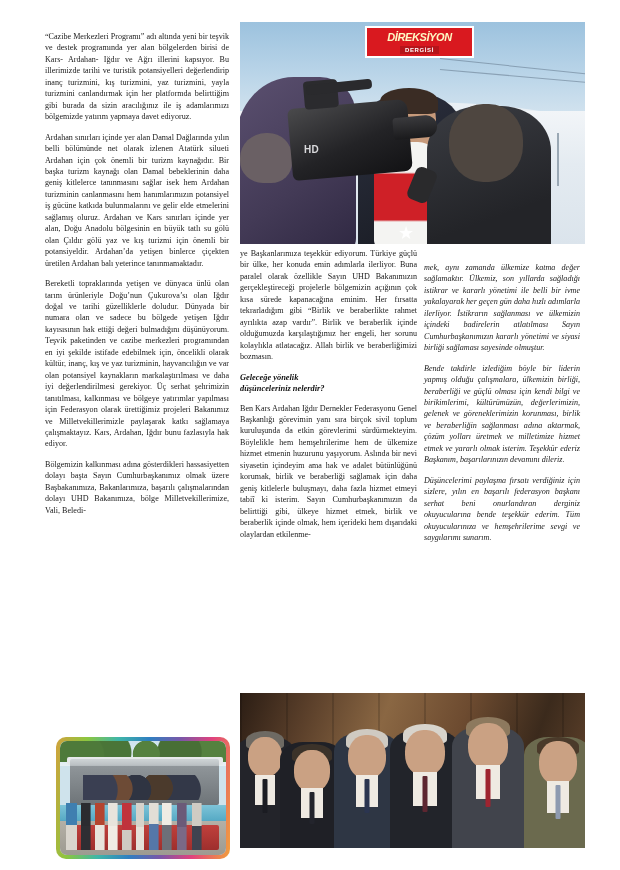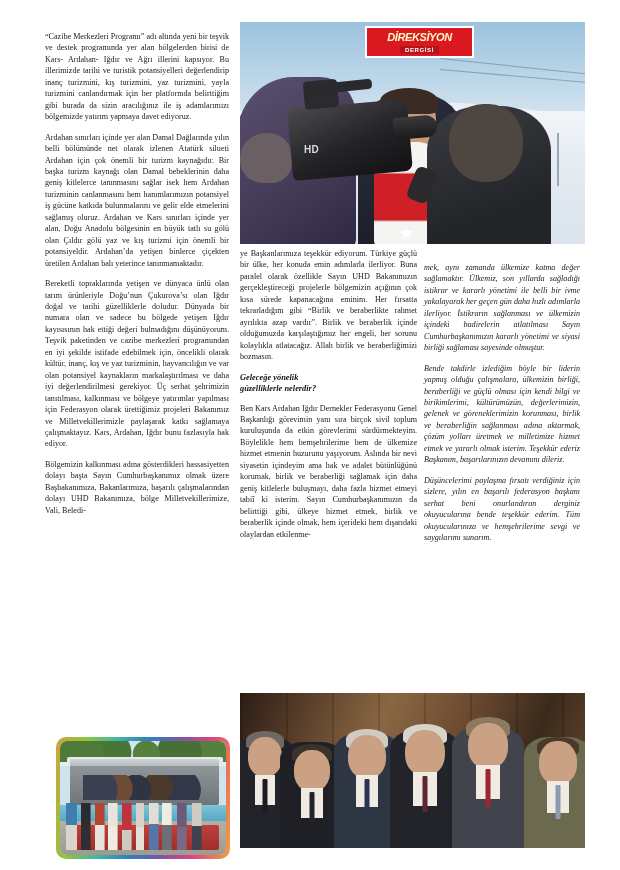--- a/index.html
+++ b/index.html
@@ -420,21 +420,21 @@
   <div class="col col1">
     <p>“Cazibe Merkezleri Programı”  adı altında yeni bir teşvik ve destek programında yer alan bölgelerden birisi de Kars- Ardahan- Iğdır ve Ağrı illerini kapsıyor. Bu illerimizde tarihi ve turistik potansiyelleri değerlendirip inanç turizmini, kış turizmini, yaz turizmini, yayla turizmini canlandırmak için her platformda belirttiğim gibi burada da sizin aracılığınız ile iş adamlarımızı bölgemizde yatırım yapmaya davet ediyoruz.</p>
     <p>Ardahan sınırları içinde yer alan Damal Dağlarında yılın belli bölümünde net olarak izlenen Atatürk silueti Ardahan için çok önemli bir turizm kaynağıdır. Bir başka turizm kaynağı olan Damal bebeklerinin daha geniş kitlelerce tanınmasını sağlar isek hem Ardahan turizminin canlanmasını hem hanımlarımızın potansiyel iş gücüne katkıda bulunmalarını ve gelir elde etmelerini sağlamış oluruz.  Ardahan ve Kars sınırları içinde yer alan, Doğu Anadolu bölgesinin en büyük tatlı su gölü olan Çıldır gölü yaz ve kış turizmi için önemli bir potansiyeldir. Ardahan’da yetişen binlerce çiçekten üretilen Ardahan balı yeterince tanınmamaktadır.</p>
     <p>Bereketli topraklarında yetişen ve dünyaca ünlü olan tarım ürünleriyle Doğu’nun Çukurova’sı olan Iğdır doğal ve tarihi güzelliklerle doludur. Dünyada bir numara olan ve sadece bu bölgede yetişen Iğdır kayısısının hak ettiği değeri bulmadığını düşünüyorum. Teşvik paketinden ve cazibe merkezleri programından en iyi şekilde istifade edebilmek için, öncelikli olarak kültür, inanç, kış ve yaz turizminin, hayvancılığın ve var olan potansiyel kaynakların markalaştırılması ve daha iyi değerlendirilmesi gerekiyor. Üç serhat şehrimizin tanıtılması, kalkınması ve bölgeye yatırımlar yapılması için Federasyon olarak ürettiğimiz projeleri Bakanımız ve Milletvekillerimizle paylaşarak katkı sağlamaya çalışmaktayız. Kars, Ardahan, Iğdır bunu fazlasıyla hak ediyor.</p>
     <p>Bölgemizin kalkınması adına gösterdikleri hassasiyetten dolayı başta Sayın Cumhurbaşkanımız olmak üzere Başbakanımıza, Bakanlarımıza, başarılı çalışmalarından dolayı UHD Bakanımıza, bölge Milletvekillerimize, Vali, Beledi-</p>
   </div>
 
   <div class="col col2">
     <p>ye Başkanlarımıza teşekkür ediyorum. Türkiye güçlü bir ülke, her konuda emin adımlarla ilerliyor. Buna paralel olarak özellikle Sayın UHD Bakanımızın gerçekleştireceği projelerle bölgemizin açığının çok kısa sürede kapanacağına eminim. Her fırsatta tekrarladığım gibi “Birlik ve beraberlikte rahmet ayrılıkta azap vardır”. Birlik ve beraberlik içinde olduğumuzda karşılaştığımız her engeli, her sorunu kolaylıkla atlatacağız. Allah birlik ve beraberliğimizi bozmasın.</p>
     <p class="subhead" style="white-space:pre-line;">Geleceğe yönelik
-güzelliklerle nelerdir?</p>
+düşünceleriniz nelerdir?</p>
     <p>Ben Kars Ardahan Iğdır Dernekler Federasyonu Genel Başkanlığı görevimin yanı sıra birçok sivil toplum kuruluşunda da etkin görevlerimi sürdürmekteyim. Böylelikle hem hemşehrilerime hem de ülkemize hizmet etmenin huzurunu yaşıyorum. Aslında bir nevi siyasetin içindeyim ama hak ve adalet bütünlüğünü korumak, birlik ve beraberliği sağlamak için daha geniş kitlelerle buluşmayı, daha fazla hizmet etmeyi tabiî ki isterim. Sayın Cumhurbaşkanımızın da belirttiği gibi, ülkeye hizmet etmek, birlik ve beraberlik içinde olmak, hem içerideki hem dışarıdaki olaylardan etkilenme-</p>
   </div>
 
   <div class="col col3">
     <p>mek, aynı zamanda ülkemize katma değer sağlamaktır. Ülkemiz, son yıllarda sağladığı istikrar ve kararlı yönetimi ile belli bir ivme yakalayarak her geçen gün daha hızlı adımlarla ilerliyor.  İstikrarın sağlanması ve ülkemizin içindeki badirelerin atlatılması Sayın Cumhurbaşkanımızın kararlı yönetimi ve siyasi birliği sağlaması sayesinde olmuştur.</p>
     <p>Bende takdirle izlediğim böyle bir liderin yapmış olduğu çalışmalara, ülkemizin birliği, beraberliği ve güçlü olması için kendi bilgi ve birikimlerimi, kültürümüzün, değerlerimizin, gelenek ve göreneklerimizin korunması, birlik ve beraberliğin sağlanması adına aktarmak, çözüm yolları üretmek ve milletimize hizmet etmek ve yararlı olmak isterim. Teşekkür ederiz Başkanım, başarılarınızın devamını dileriz.</p>
     <p>Düşüncelerimi paylaşma fırsatı verdiğiniz için sizlere, yılın en başarılı federasyon başkanı serhat beni onurlandıran derginiz okuyucularına bende teşekkür ederim. Tüm okuyucularınıza ve hemşehrilerime sevgi ve saygılarımı sunarım.</p>
   </div>
 
   <div class="photo-dance">

